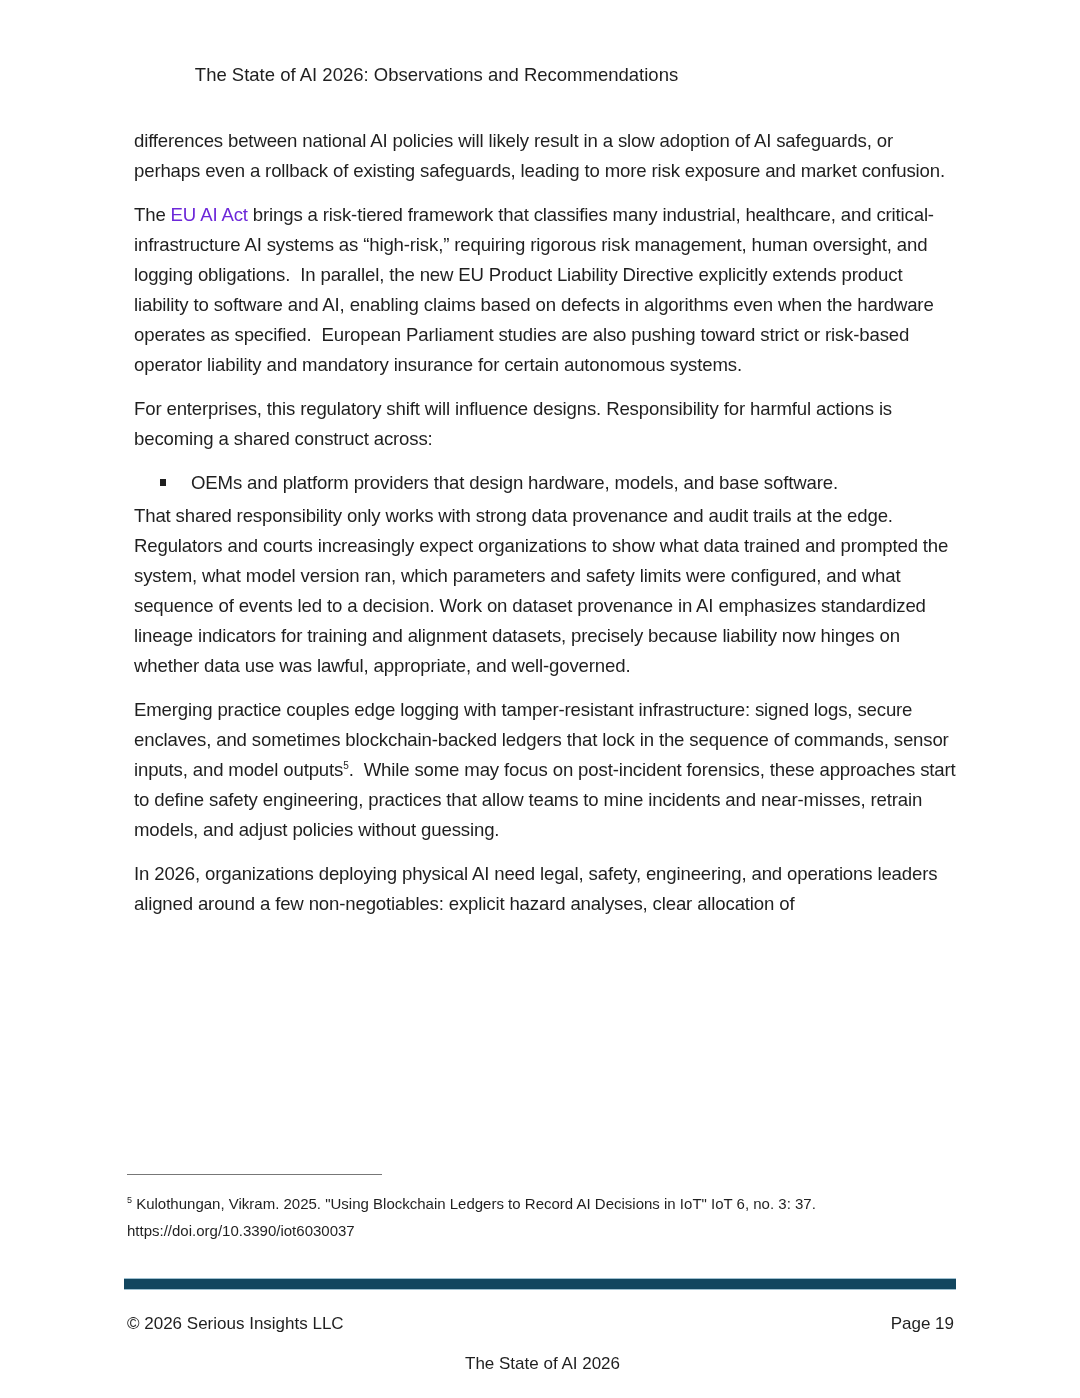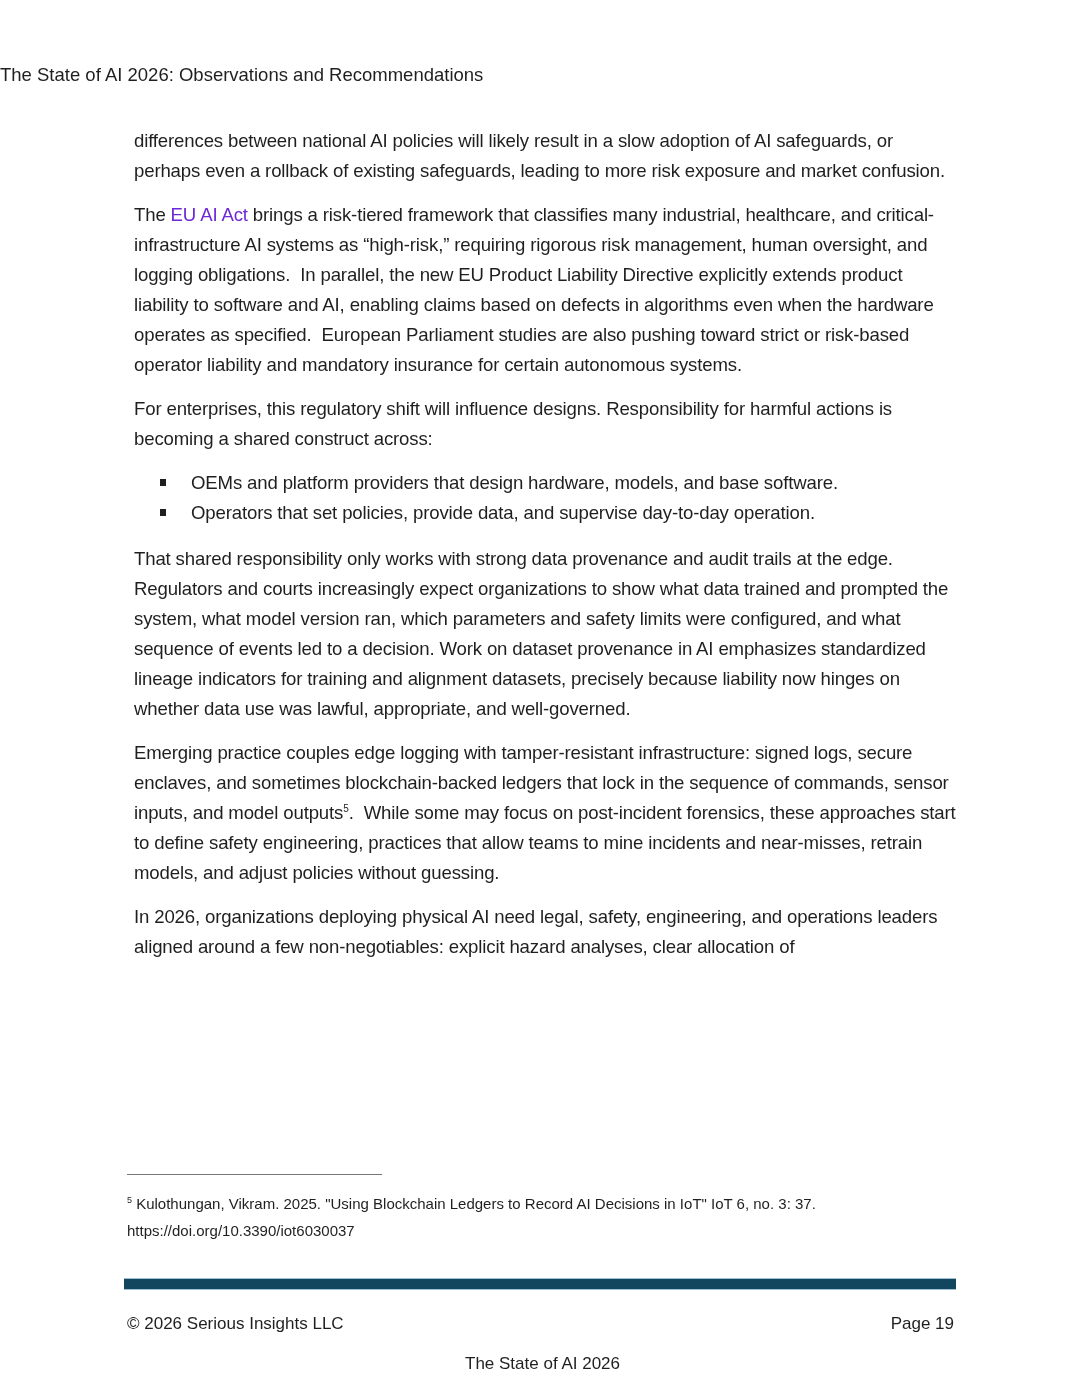--- a/index.html
+++ b/index.html
@@ -3,33 +3,33 @@
 <meta charset="utf-8">
 <style>
   html, body { margin: 0; padding: 0; background: #ffffff; }
   body {
     width: 1080px; height: 1398px; position: relative; overflow: hidden;
     font-family: "Liberation Sans", "DejaVu Sans", sans-serif;
     color: #1f1f1f;
   }
   .page-header {
     position: absolute; top: 64px; left: 0; width: 873px;
-    font-size: 18.5px; color: #1f1f1f;
+    text-align: center; font-size: 18.5px; color: #1f1f1f;
   }
   .body-text {
     position: absolute; left: 127px; top: 126px; width: 832px;
   }
   p {
     margin: 0 0 14px 7px;
     font-size: 18.6px; line-height: 30px;
     letter-spacing: -0.15px;
   }
   a.link { color: #6d28d9; text-decoration: none; }
   ul.bullets {
-    list-style: none; margin: 0 0 16px 0; padding: 0 0 0 64px;
+    list-style: none; margin: 0 0 3px 0; padding: 0 0 0 64px;
   }
   ul.bullets li {
     position: relative; font-size: 18.6px; line-height: 30px;
     letter-spacing: -0.15px;
   }
   .bullet-mark {
     position: absolute; left: -31px; top: 11px;
     width: 6px; height: 7px; background: #1f1f1f;
   }
   sup { font-size: 10px; line-height: 0; vertical-align: 7px; }
@@ -66,24 +66,20 @@
     <span>The </span><a class="link">EU AI Act</a><span> brings a risk-tiered framework that classifies many industrial, healthcare, and critical-infrastructure AI systems as “high-risk,” requiring rigorous risk management, human oversight, and logging obligations.&nbsp; In parallel, the new EU Product Liability Directive explicitly extends product liability to software and AI, enabling claims based on defects in algorithms even when the hardware operates as specified.&nbsp; European Parliament studies are also pushing toward strict or risk-based operator liability and mandatory insurance for certain autonomous systems.</span>
   </p>
 
   <p>For enterprises, this regulatory shift will influence designs. Responsibility for harmful actions is becoming a shared construct across:</p>
 
   <ul class="bullets">
     <li>
       <span class="bullet-mark"></span>
       <span>OEMs and platform providers that design hardware, models, and base software.</span>
     </li>
-    <li>
-      <span class="bullet-mark"></span>
-      <span>Operators that set policies, provide data, and supervise day-to-day operation.</span>
-    </li>
   </ul>
 
   <p>That shared responsibility only works with strong data provenance and audit trails at the edge. Regulators and courts increasingly expect organizations to show what data trained and prompted the system, what model version ran, which parameters and safety limits were configured, and what sequence of events led to a decision. Work on dataset provenance in AI emphasizes standardized lineage indicators for training and alignment datasets, precisely because liability now hinges on whether data use was lawful, appropriate, and well-governed.</p>
 
   <p>
     <span>Emerging practice couples edge logging with tamper-resistant infrastructure: signed logs, secure enclaves, and sometimes blockchain-backed ledgers that lock in the sequence of commands, sensor inputs, and model outputs</span><sup>5</sup><span>.&nbsp; While some may focus on post-incident forensics, these approaches start to define safety engineering, practices that allow teams to mine incidents and near-misses, retrain models, and adjust policies without guessing.</span>
   </p>
 
   <p>In 2026, organizations deploying physical AI need legal, safety, engineering, and operations leaders aligned around a few non-negotiables: explicit hazard analyses, clear allocation of</p>
 </div>

